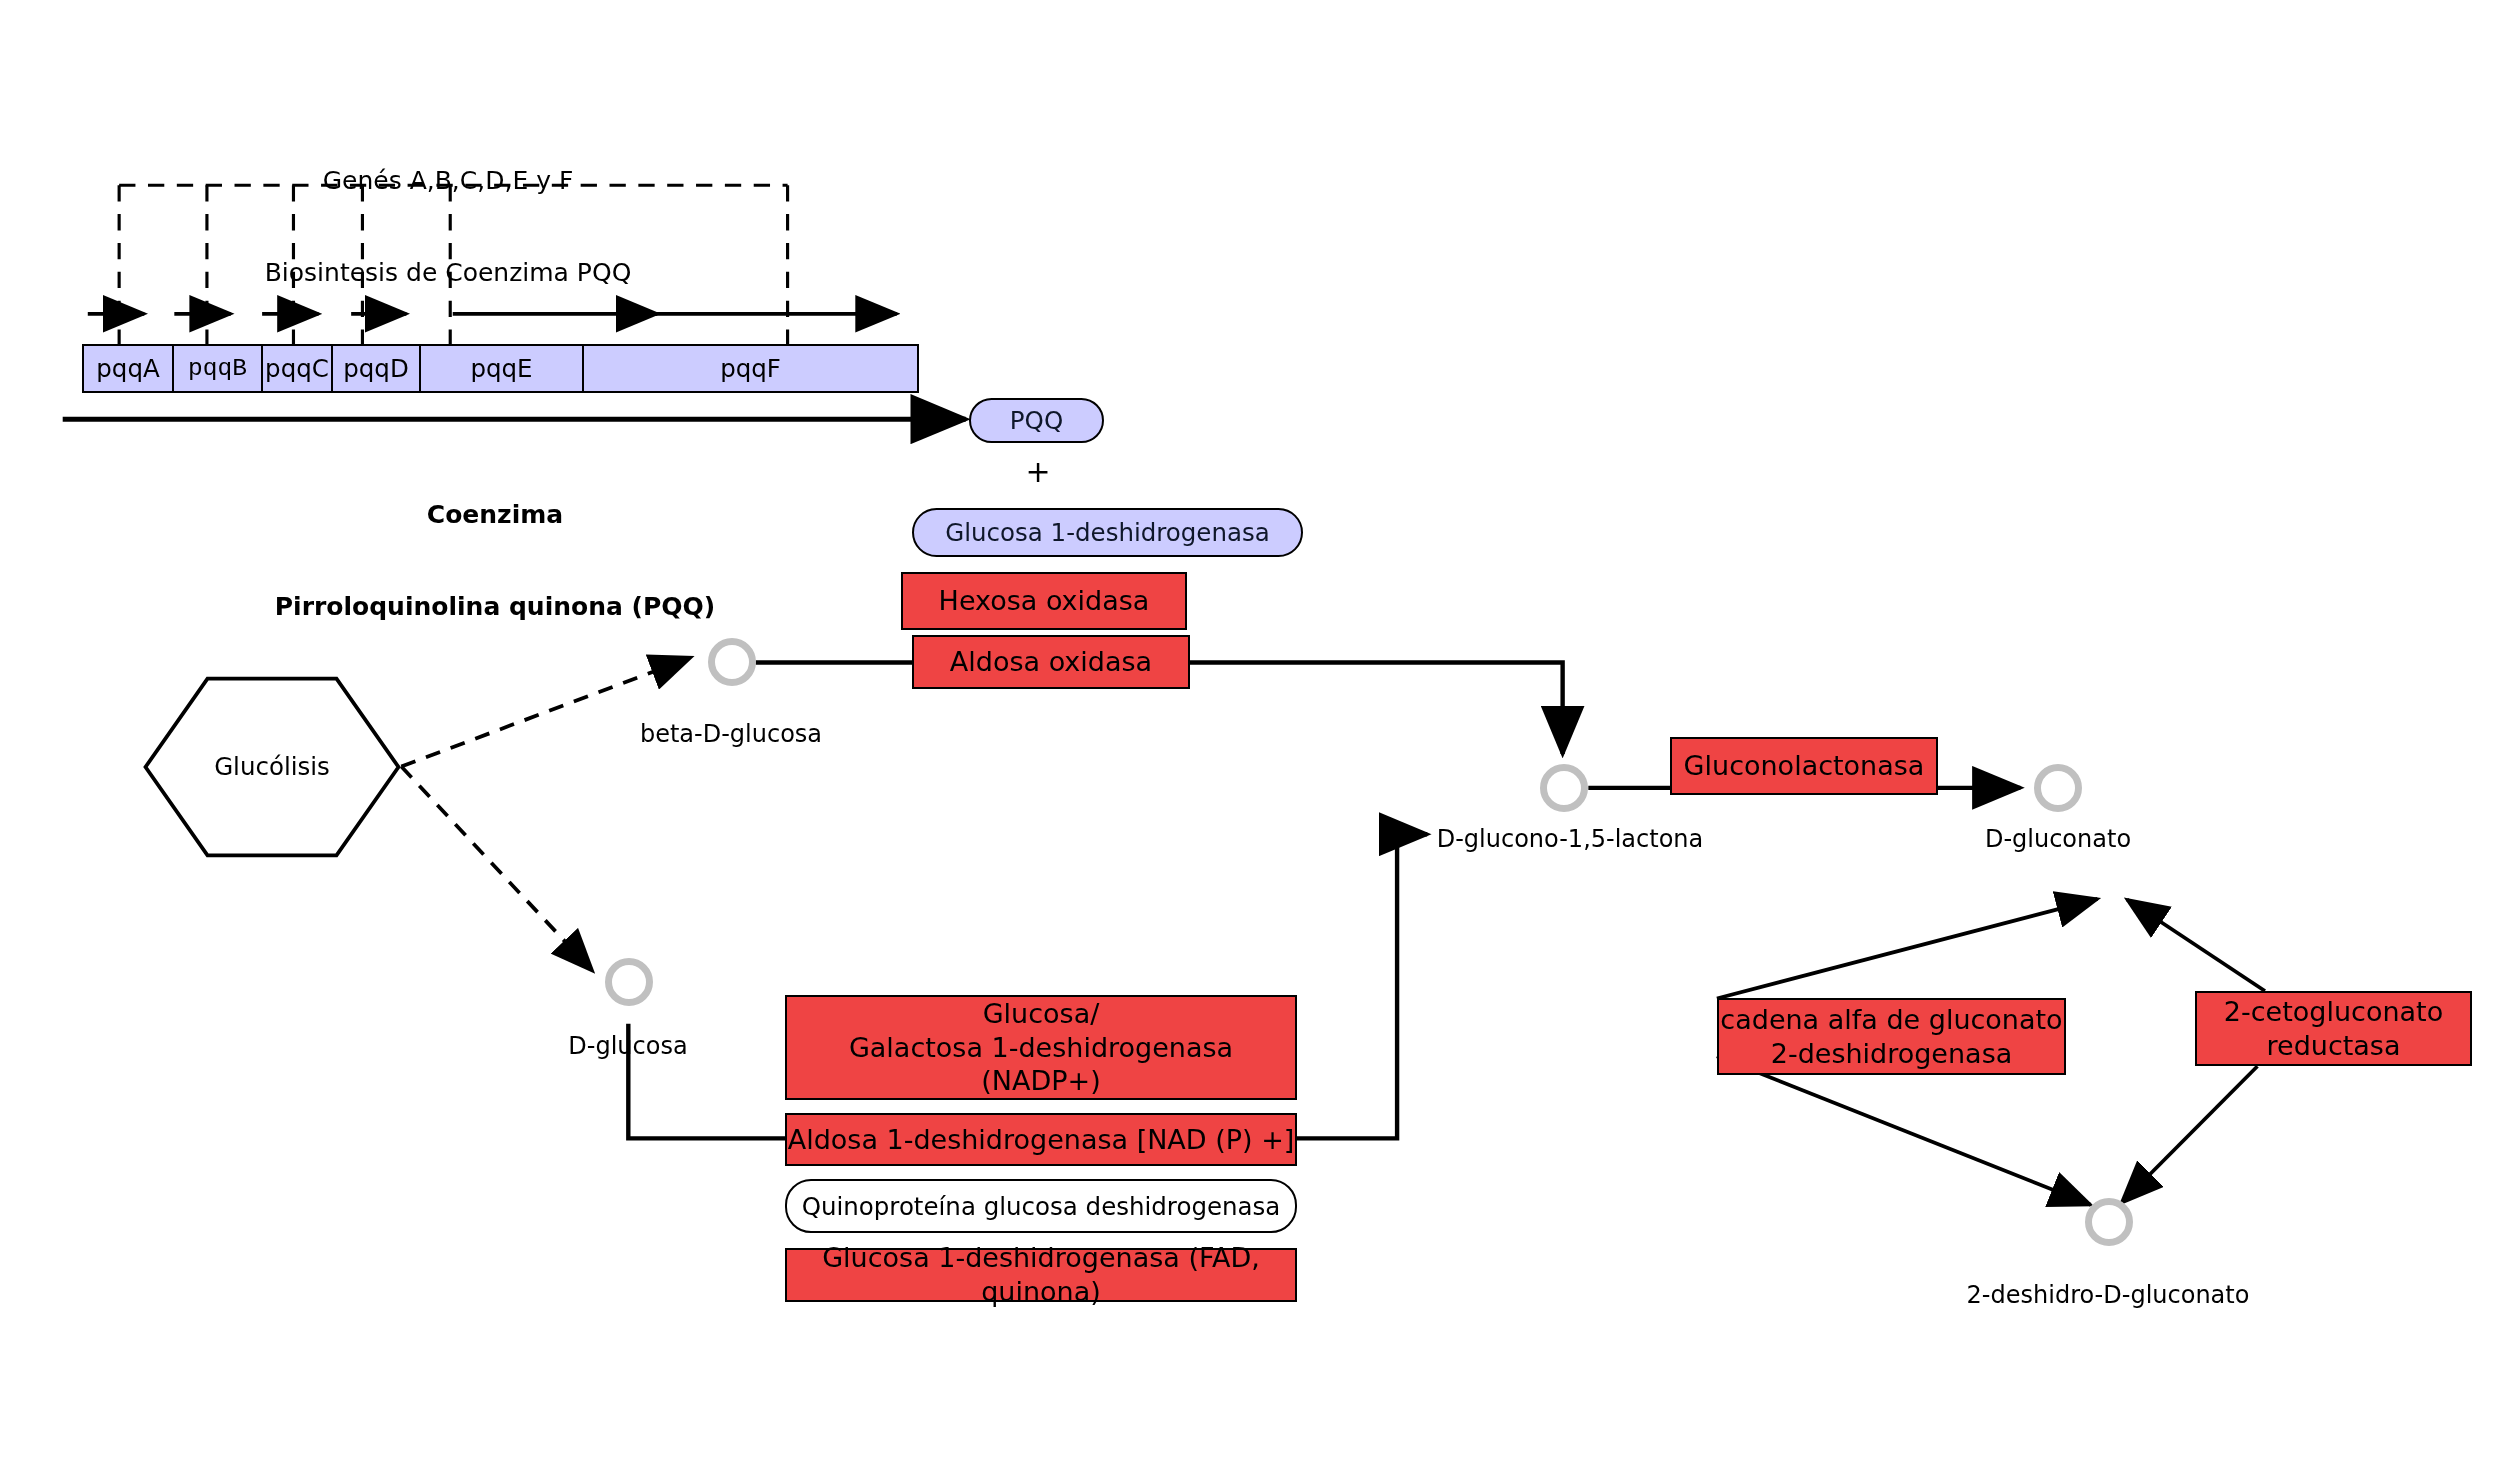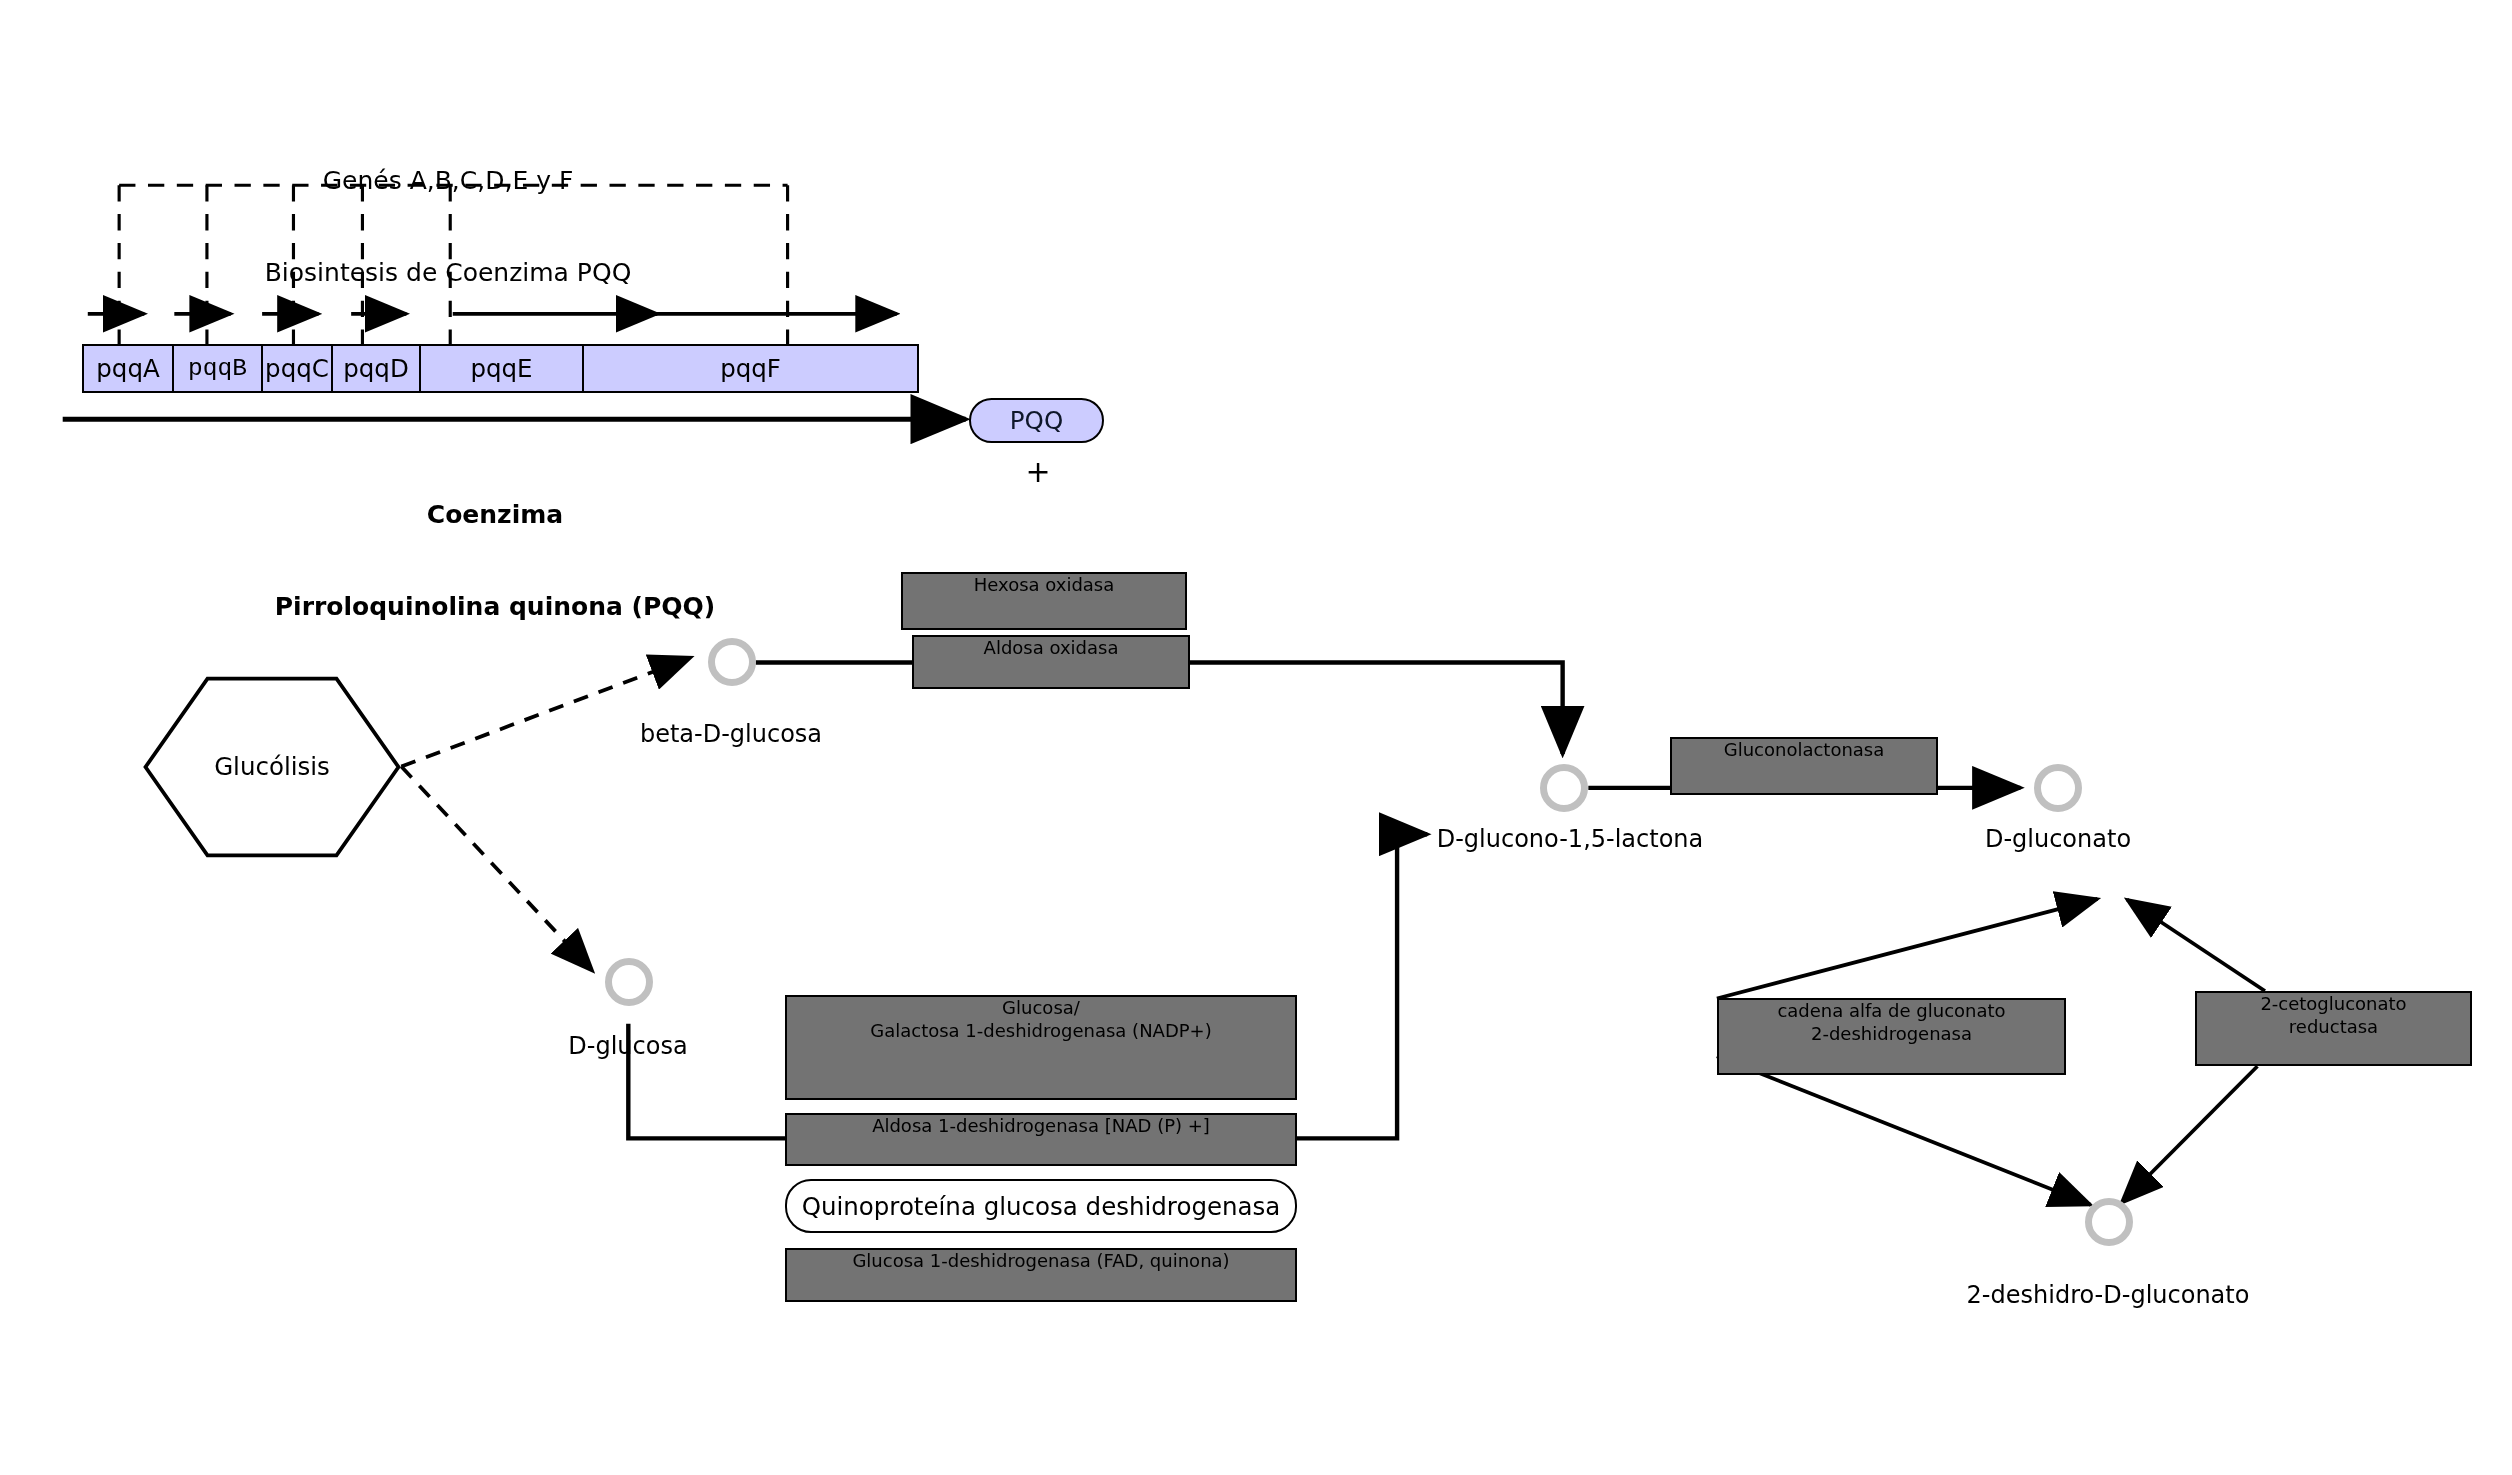--- a/index.html
+++ b/index.html
@@ -82,25 +82,25 @@
     justify-content: center;
     font-size: 24.5px;
     color: #000000;
     text-align: center;
   }
   
   .enz-box {
     position: absolute;
     box-sizing: border-box;
     border: 2.5px solid #000000;
-    background: #737373;
-    display: flex;
-    align-items: flex-start;
-    justify-content: center;
-    font-size: 18px;
+    background: #ef4444;
+    display: flex;
+    align-items: center;
+    justify-content: center;
+    font-size: 27px;
     color: #000000;
     text-align: center;
     line-height: 1.25;
   }
   
   .cmp-circle {
     position: absolute;
     box-sizing: border-box;
     width: 48px;
     height: 48px;
@@ -219,20 +219,23 @@
     <div>Coenzima</div>
     <div>Pirroloquinolina quinona (PQQ)</div>
   </div>
 
   <div class="round-box" style="left:969px; top:398px; width:135px; height:45px;">
     <span>PQQ</span>
   </div>
 
   <div class="lbl plus-sign ctr" style="left:1038px; top:454px;">+</div>
 
+  <div class="round-box" style="left:912px; top:508px; width:391px; height:49px;">
+    <span>Glucosa 1-deshidrogenasa</span>
+  </div>
 
   <div class="enz-box" style="left:901px; top:572px; width:286px; height:58px;">
     <span>Hexosa oxidasa</span>
   </div>
 
   <div class="enz-box" style="left:912px; top:635px; width:278px; height:54px;">
     <span>Aldosa oxidasa</span>
   </div>
 
   <div class="hexagon" style="left:143px; top:676px; width:258px; height:182px;">

